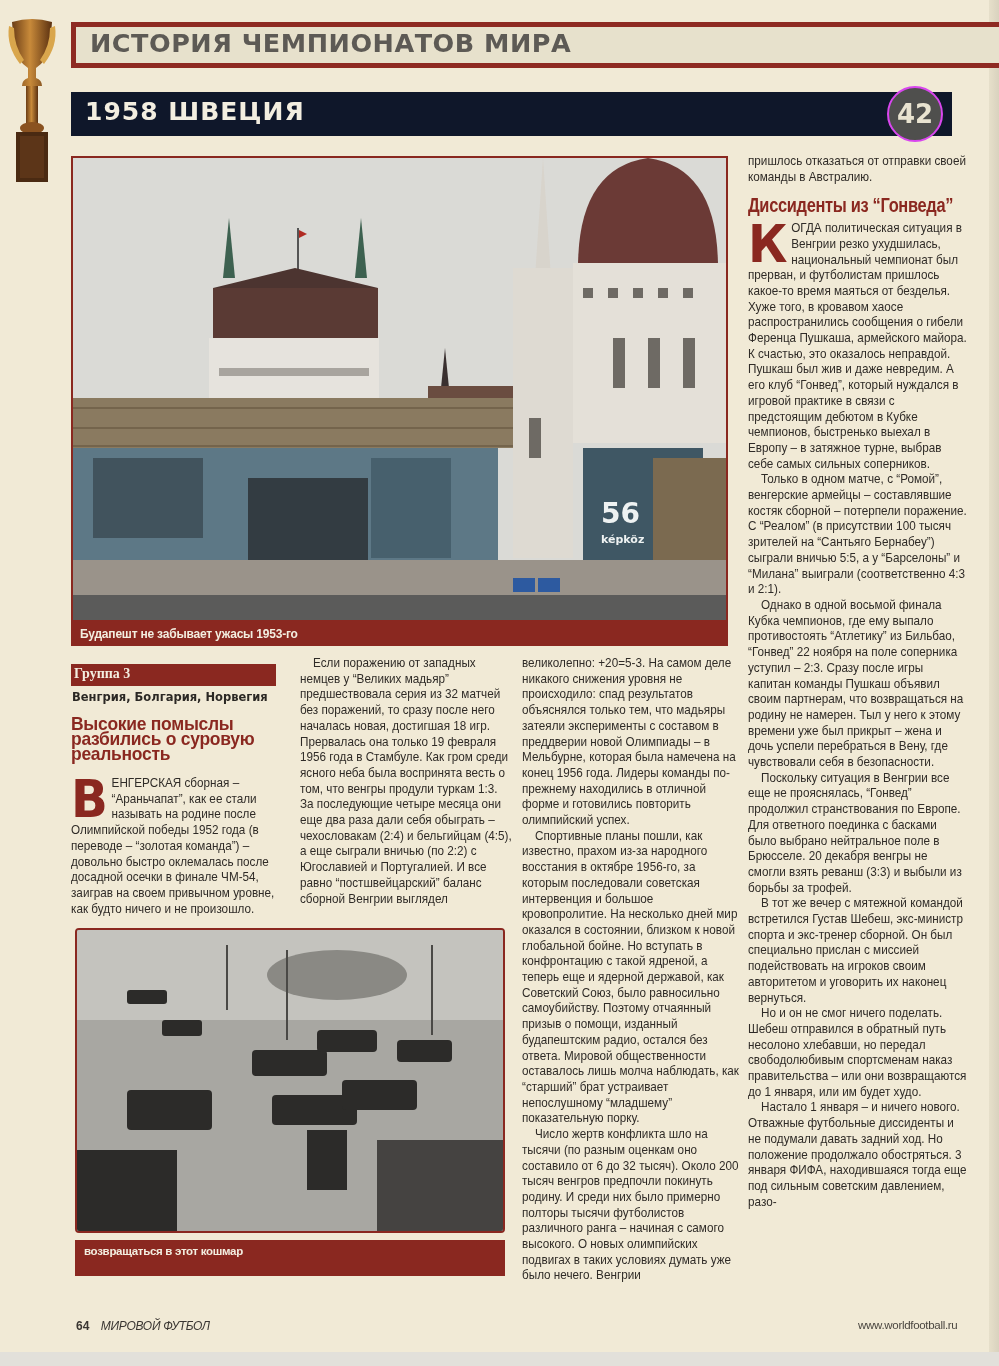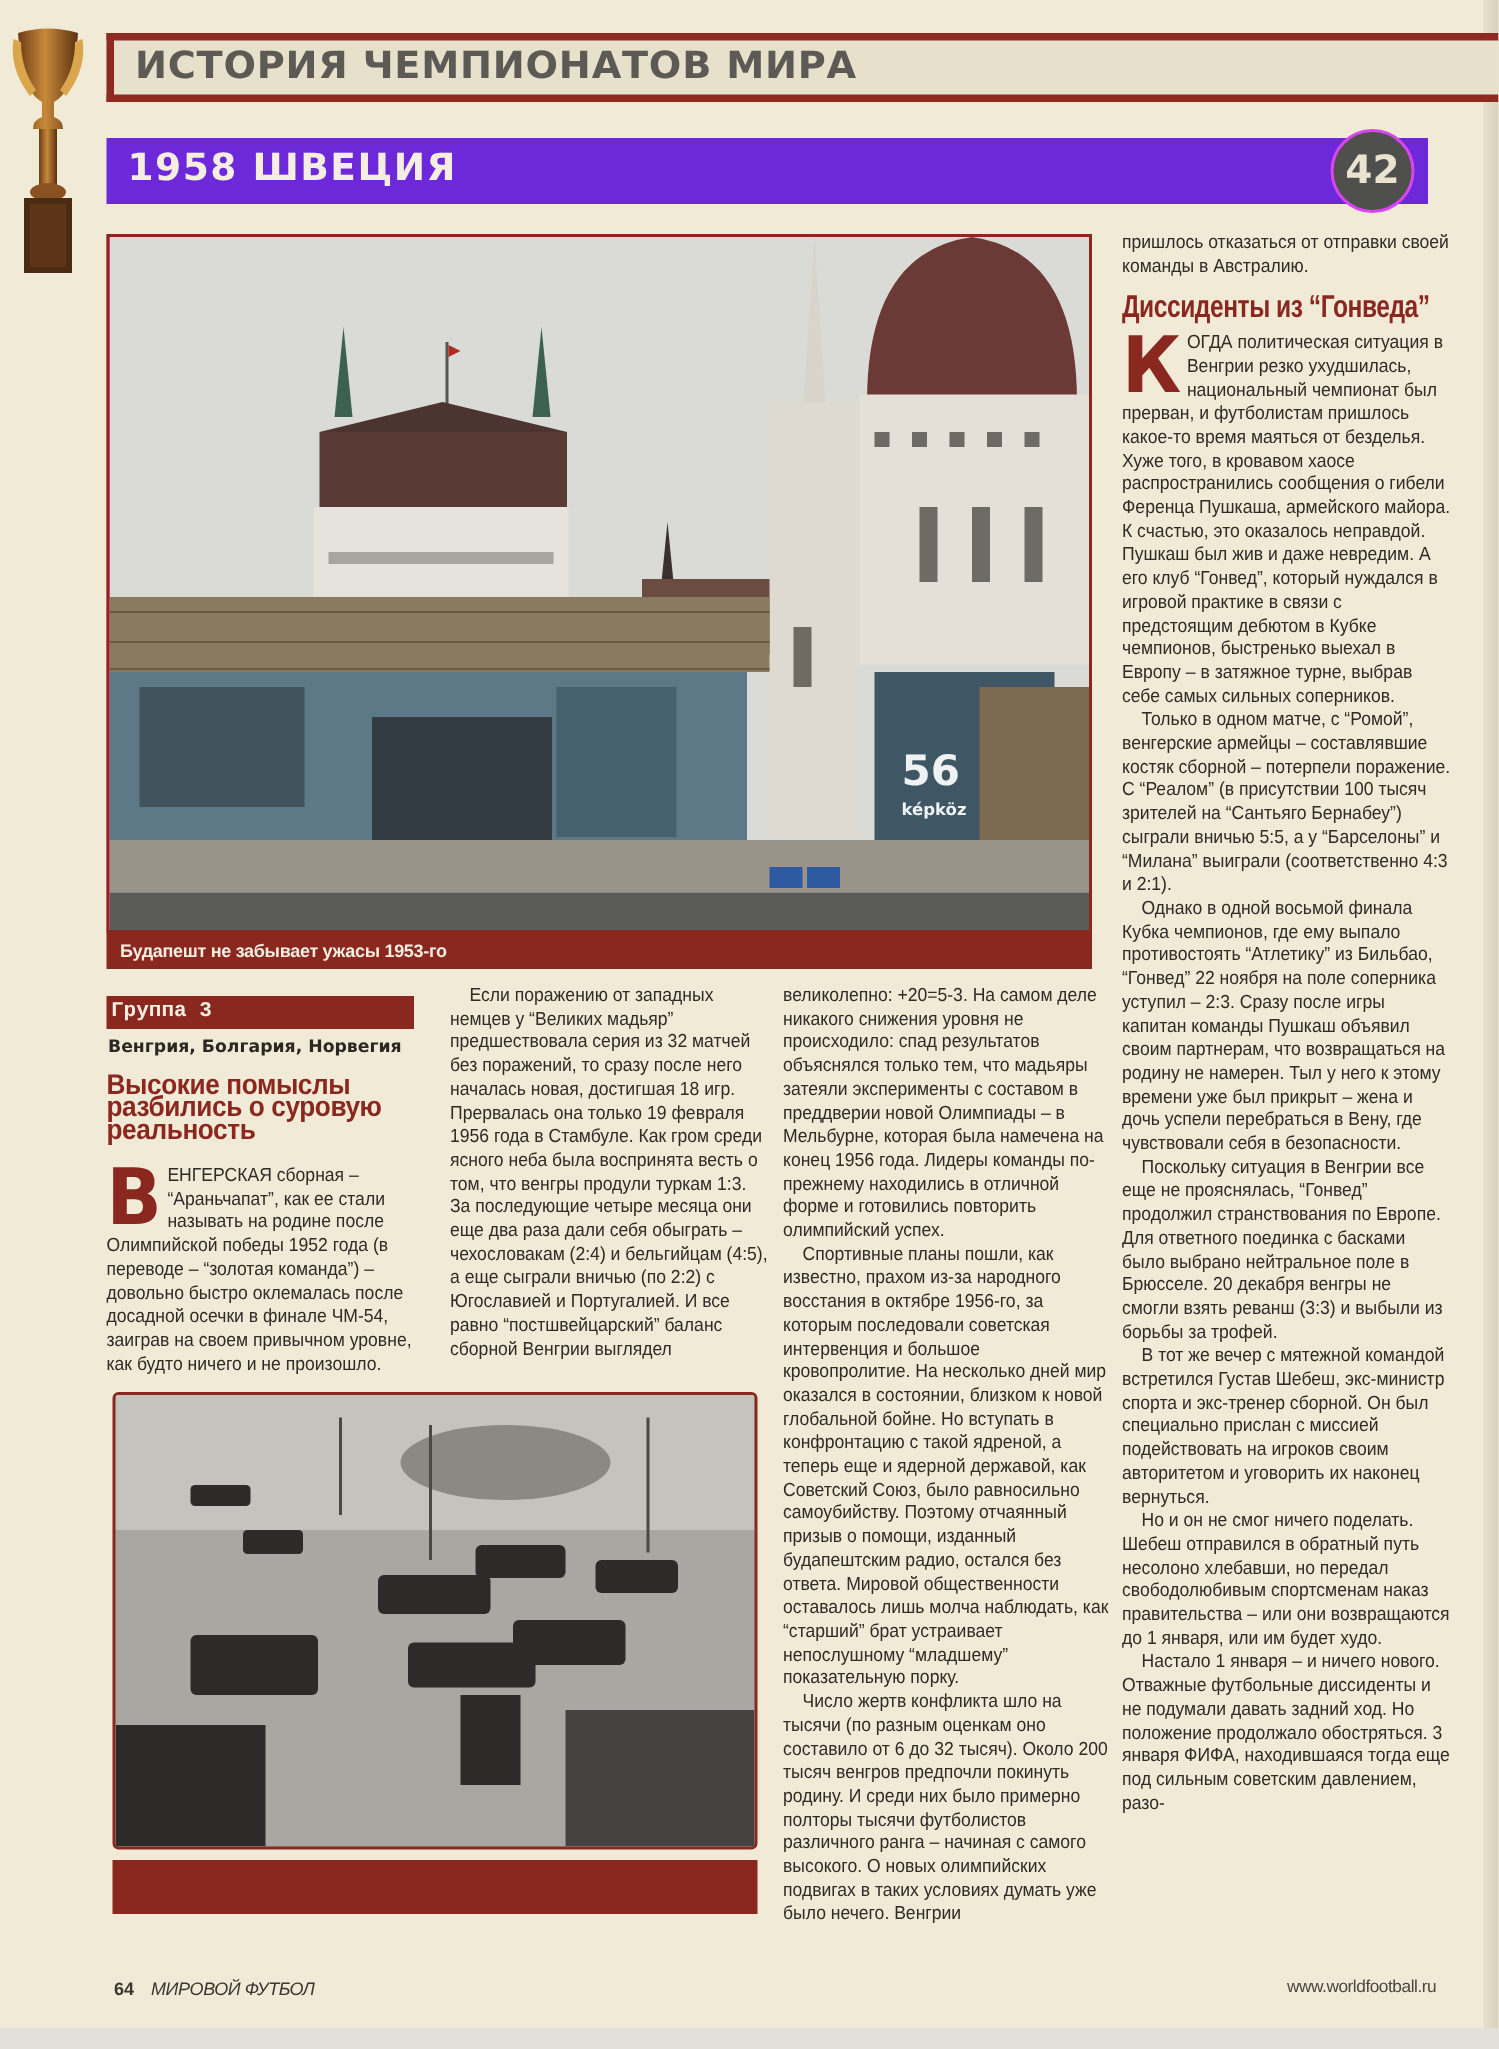--- a/index.html
+++ b/index.html
@@ -30,21 +30,21 @@
     border-left: 5px solid #8e2a22;
   }
   .series-title {
     position: absolute; left: 14px; top: 2px;
     font-family: "DejaVu Sans", sans-serif; font-weight: bold;
     font-size: 25px; letter-spacing: 0.5px; color: #5d5a55;
     transform: scaleX(1.02); transform-origin: left;
   }
   .year-band {
     position: absolute; left: 71px; top: 92px; width: 881px; height: 44px;
-    background: #6d28d9;
+    background: #0f172a;
   }
   .year-title {
     position: absolute; left: 14px; top: 5px;
     font-family: "DejaVu Sans", sans-serif; font-weight: bold;
     font-size: 25px; letter-spacing: 1px; color: #f3eee0;
   }
   .issue-badge {
     position: absolute; left: 887px; top: 86px; width: 56px; height: 56px;
     border-radius: 50%; background: #4f4f4d; border: 2px solid #d946ef;
     display: flex; align-items: center; justify-content: center;
@@ -61,21 +61,21 @@
     position: absolute; left: 71px; top: 622px; width: 657px; height: 24px;
     background: #8a2820; color: #f3eee0;
     font-size: 12px; font-weight: bold; padding: 5px 0 0 9px;
     font-family: "Liberation Sans", sans-serif; letter-spacing: -0.2px;
   }
 
   
   .group-band {
     position: absolute; left: 71px; top: 664px; width: 205px; height: 22px;
     background: #8a2820; color: #f3eee0;
-    font-family: Liberation Mono, monospace; font-weight: bold; font-size: 14px;
+    font-family: Liberation Serif, serif; font-weight: bold; font-size: 14px;
     padding: 2px 0 0 3px;
   }
   .group-teams {
     position: absolute; left: 72px; top: 690px; width: 210px;
     font-family: "DejaVu Sans", sans-serif; font-weight: bold; font-size: 11.5px;
     color: #2b2824;
   }
   .section-heading {
     position: absolute; left: 71px; top: 716px; width: 210px;
     font-family: "Liberation Sans", sans-serif; font-weight: bold;
@@ -268,19 +268,20 @@
       <rect x="50" y="160" width="85" height="40" rx="4"></rect>
       <rect x="195" y="165" width="85" height="30" rx="4"></rect>
       <rect x="265" y="150" width="75" height="30" rx="4"></rect>
       <rect x="0" y="220" width="100" height="81"></rect>
       <rect x="230" y="200" width="40" height="60"></rect>
       <rect x="300" y="210" width="126" height="91" opacity="0.8"></rect>
     </g>
   </svg>
 </div>
 <div class="caption-tanks">
+  <div>возвращаться в этот кошмар</div>
 </div>
 
 <div class="footer-left">
   <span class="pgnum">64</span>
   <span class="mag">МИРОВОЙ ФУТБОЛ</span>
 </div>
 <div class="footer-right">www.worldfootball.ru</div>
 
 </body></html>

